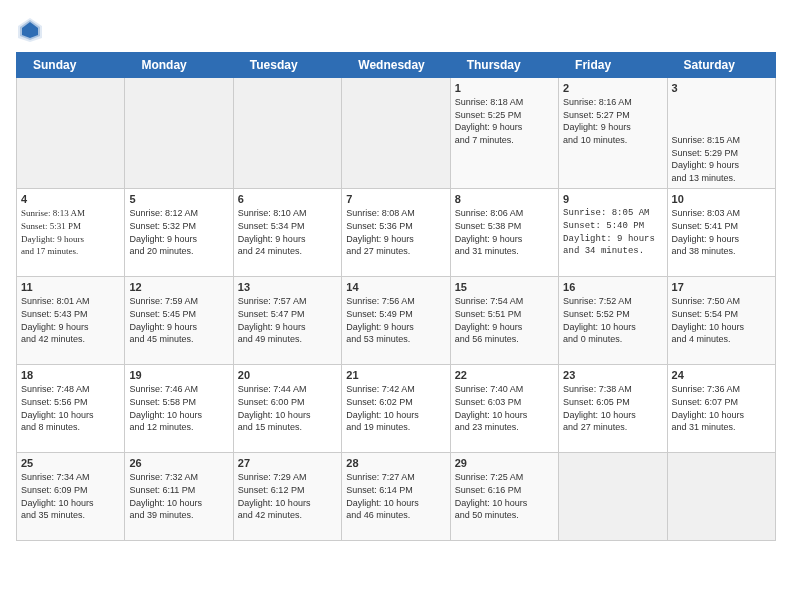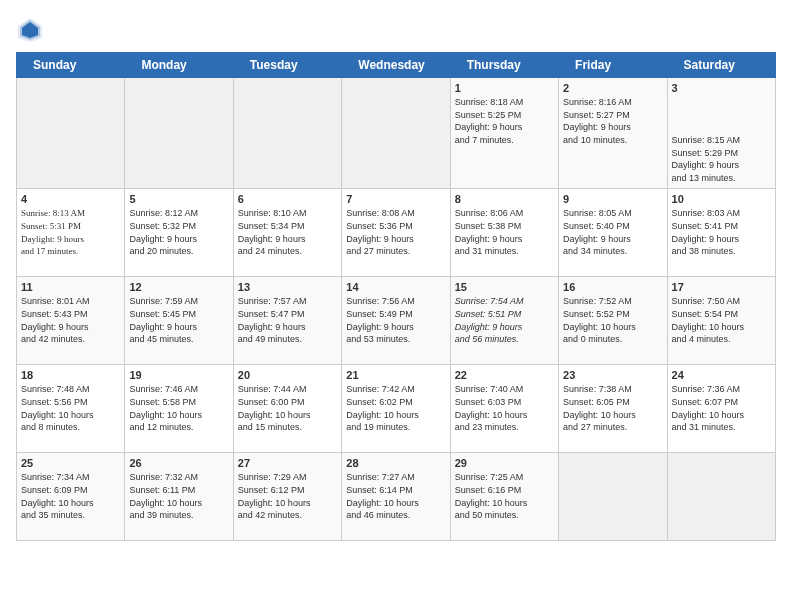--- a/index.html
+++ b/index.html
@@ -181,21 +181,21 @@
         </td>
         <td>
           <span class="day-number">8</span>
           <div class="day-info" style="white-space: pre-line;">Sunrise: 8:06 AM
 Sunset: 5:38 PM
 Daylight: 9 hours
 and 31 minutes.</div>
         </td>
         <td>
           <span class="day-number">9</span>
-          <div class="day-info" style="white-space: pre-line;">Sunrise: 8:05 AM
+          <div class="day-info" style="white-space: pre-line; font-family: Liberation Mono, monospace;">Sunrise: 8:05 AM
 Sunset: 5:40 PM
 Daylight: 9 hours
 and 34 minutes.</div>
         </td>
         <td>
           <span class="day-number">10</span>
           <div class="day-info" style="white-space: pre-line;">Sunrise: 8:03 AM
 Sunset: 5:41 PM
 Daylight: 9 hours
 and 38 minutes.</div>
@@ -225,21 +225,21 @@
         </td>
         <td>
           <span class="day-number">14</span>
           <div class="day-info" style="white-space: pre-line;">Sunrise: 7:56 AM
 Sunset: 5:49 PM
 Daylight: 9 hours
 and 53 minutes.</div>
         </td>
         <td>
           <span class="day-number">15</span>
-          <div class="day-info" style="white-space: pre-line; font-style: italic;">Sunrise: 7:54 AM
+          <div class="day-info" style="white-space: pre-line;">Sunrise: 7:54 AM
 Sunset: 5:51 PM
 Daylight: 9 hours
 and 56 minutes.</div>
         </td>
         <td>
           <span class="day-number">16</span>
           <div class="day-info" style="white-space: pre-line;">Sunrise: 7:52 AM
 Sunset: 5:52 PM
 Daylight: 10 hours
 and 0 minutes.</div>

